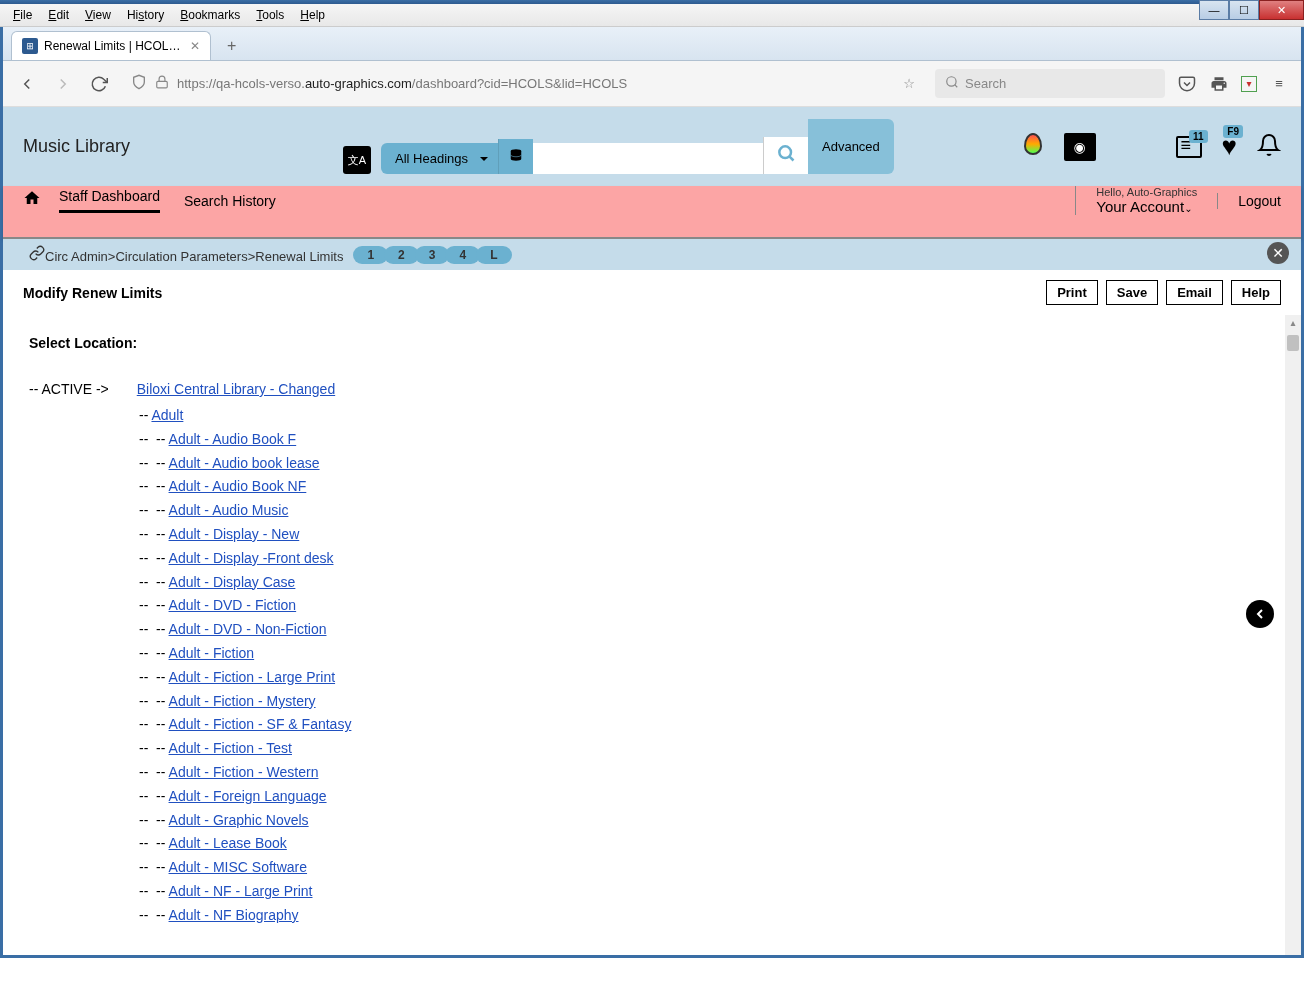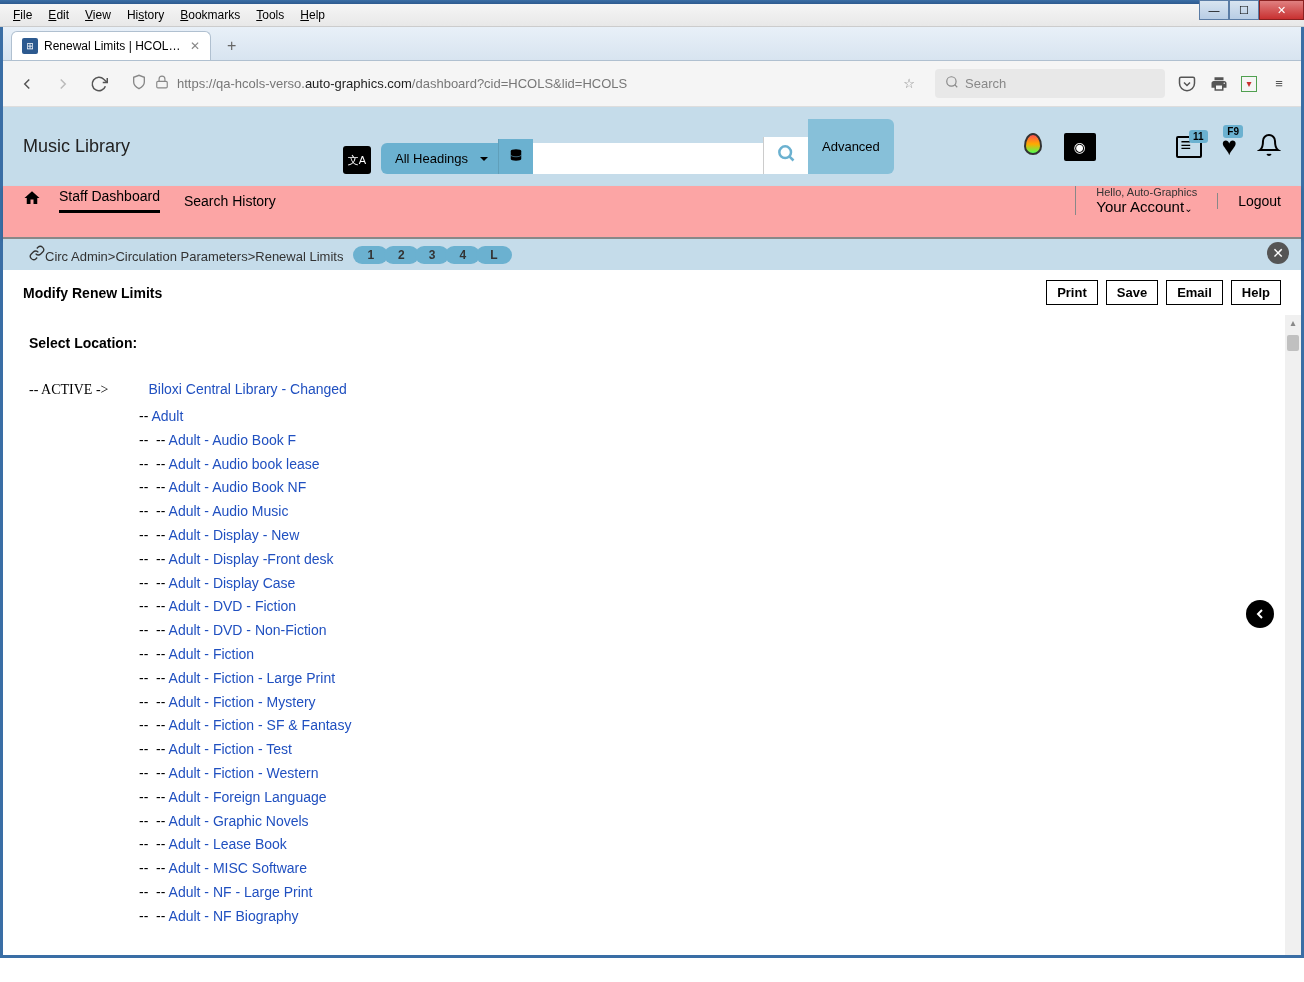--- a/index.html
+++ b/index.html
@@ -77,22 +77,22 @@
 
 
 .content-hdr { display: flex; align-items: center; padding: 10px 20px; }
 .page-title { font-weight: bold; font-size: 14px; flex: 1; }
 .action-btn { border: 1.5px solid #000; background: #fff; padding: 4px 10px; margin-left: 8px; cursor: pointer; font-size: 13px; font-weight: bold; }
 
 
 .content-body { padding: 20px 26px; position: relative; height: 640px; overflow-y: auto; font-size: 14px; }
 .select-loc { font-weight: bold; margin-bottom: 30px; }
 .tree-row { margin-bottom: 7px; display: flex; align-items: baseline; }
-.active-label { margin-right: 40px; font-family: Liberation Serif, serif; }
-.loc-link { color: #2050c0; cursor: pointer; text-align: right; }
+.active-label { margin-right: 28px; }
+.loc-link { color: #2050c0; text-decoration: underline; cursor: pointer; text-align: right; }
 .loc-link.main { font-weight: normal; }
 .indent1 { padding-left: 110px; }
 .indent1::before { content: '-- '; color: #000; }
 .indent2 { padding-left: 110px; }
 .indent2::before { content: '--  -- '; color: #000; white-space: pre; }
 .tree-list { line-height: 1.7; }
 
 
 .scroll-track { position: absolute; right: 0; top: 0; width: 16px; height: 100%; background: #f0f0f0; }
 .scroll-thumb { position: absolute; right: 2px; top: 20px; width: 12px; height: 16px; background: #c0c0c0; border-radius: 2px; }

